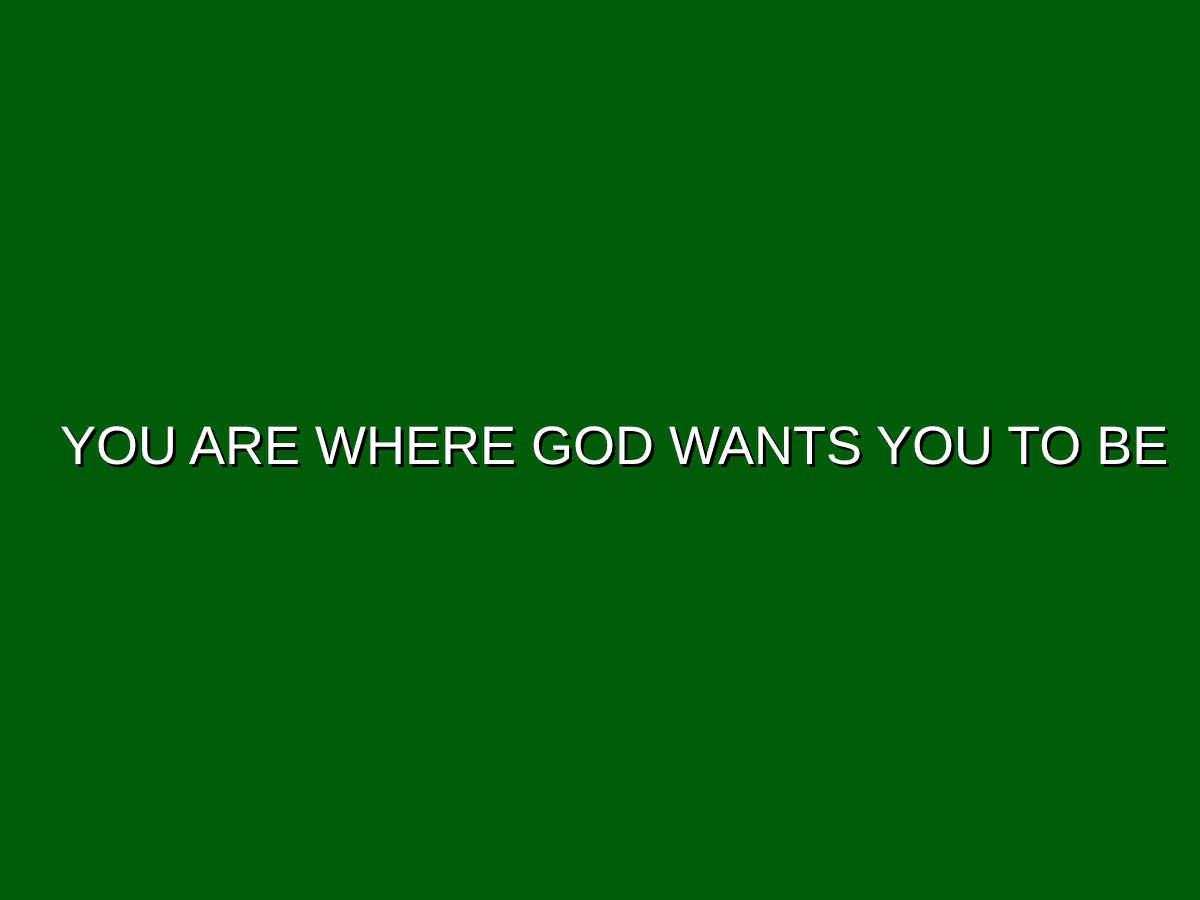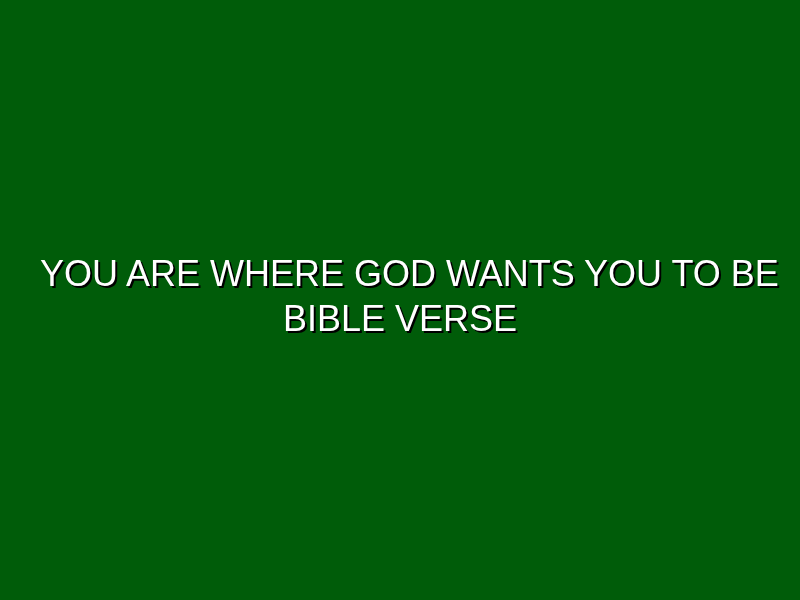--- a/index.html
+++ b/index.html
@@ -45,15 +45,14 @@
     white-space: nowrap;
     text-shadow: 2px 2px 0 #000000;
   }
 </style>
 </head>
 <body>
 
 <div id="banner" style="background: rgb(0, 92, 9);">
   <div id="title-block">
     <span class="title-line" style="color: rgb(255, 255, 255); text-shadow: rgb(0, 0, 0) 2px 2px 0px;">YOU ARE WHERE GOD WANTS YOU TO BE</span>
-    <span class="title-line" style="color: rgb(255, 255, 255); text-shadow: rgb(0, 0, 0) 2px 2px 0px;">BIBLE VERSE</span>
   </div>
 </div>
 
 </body></html>

